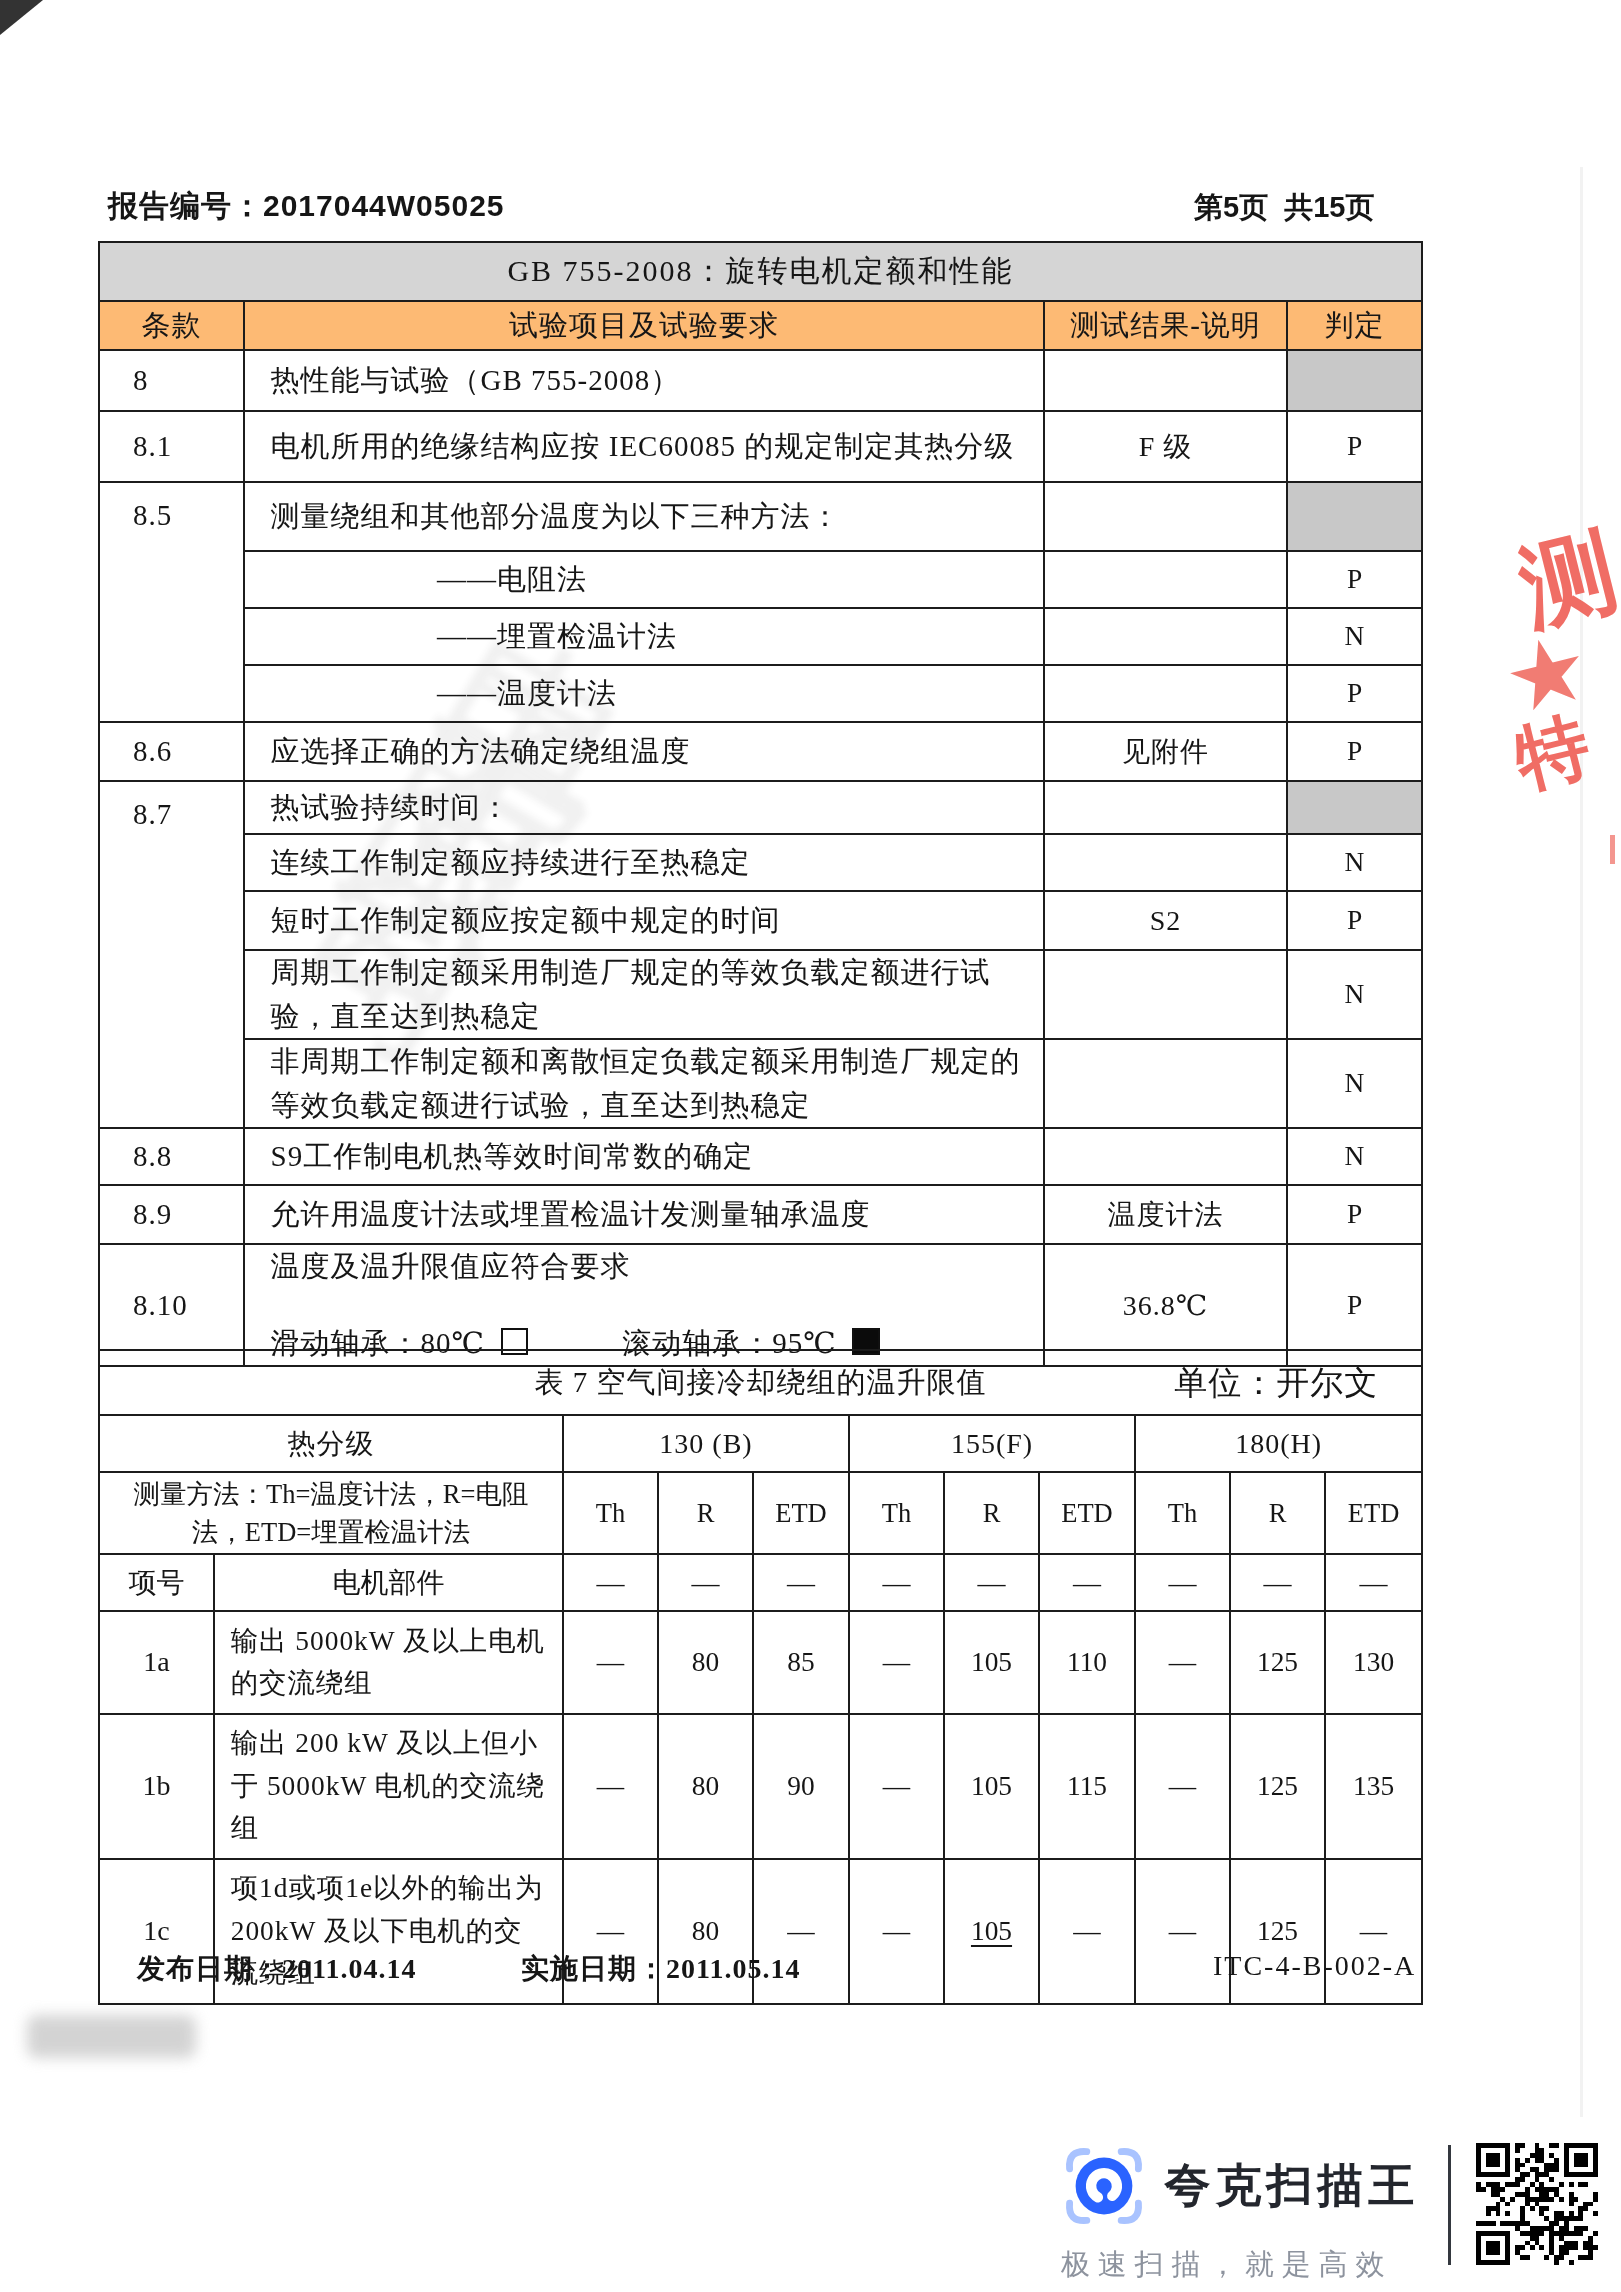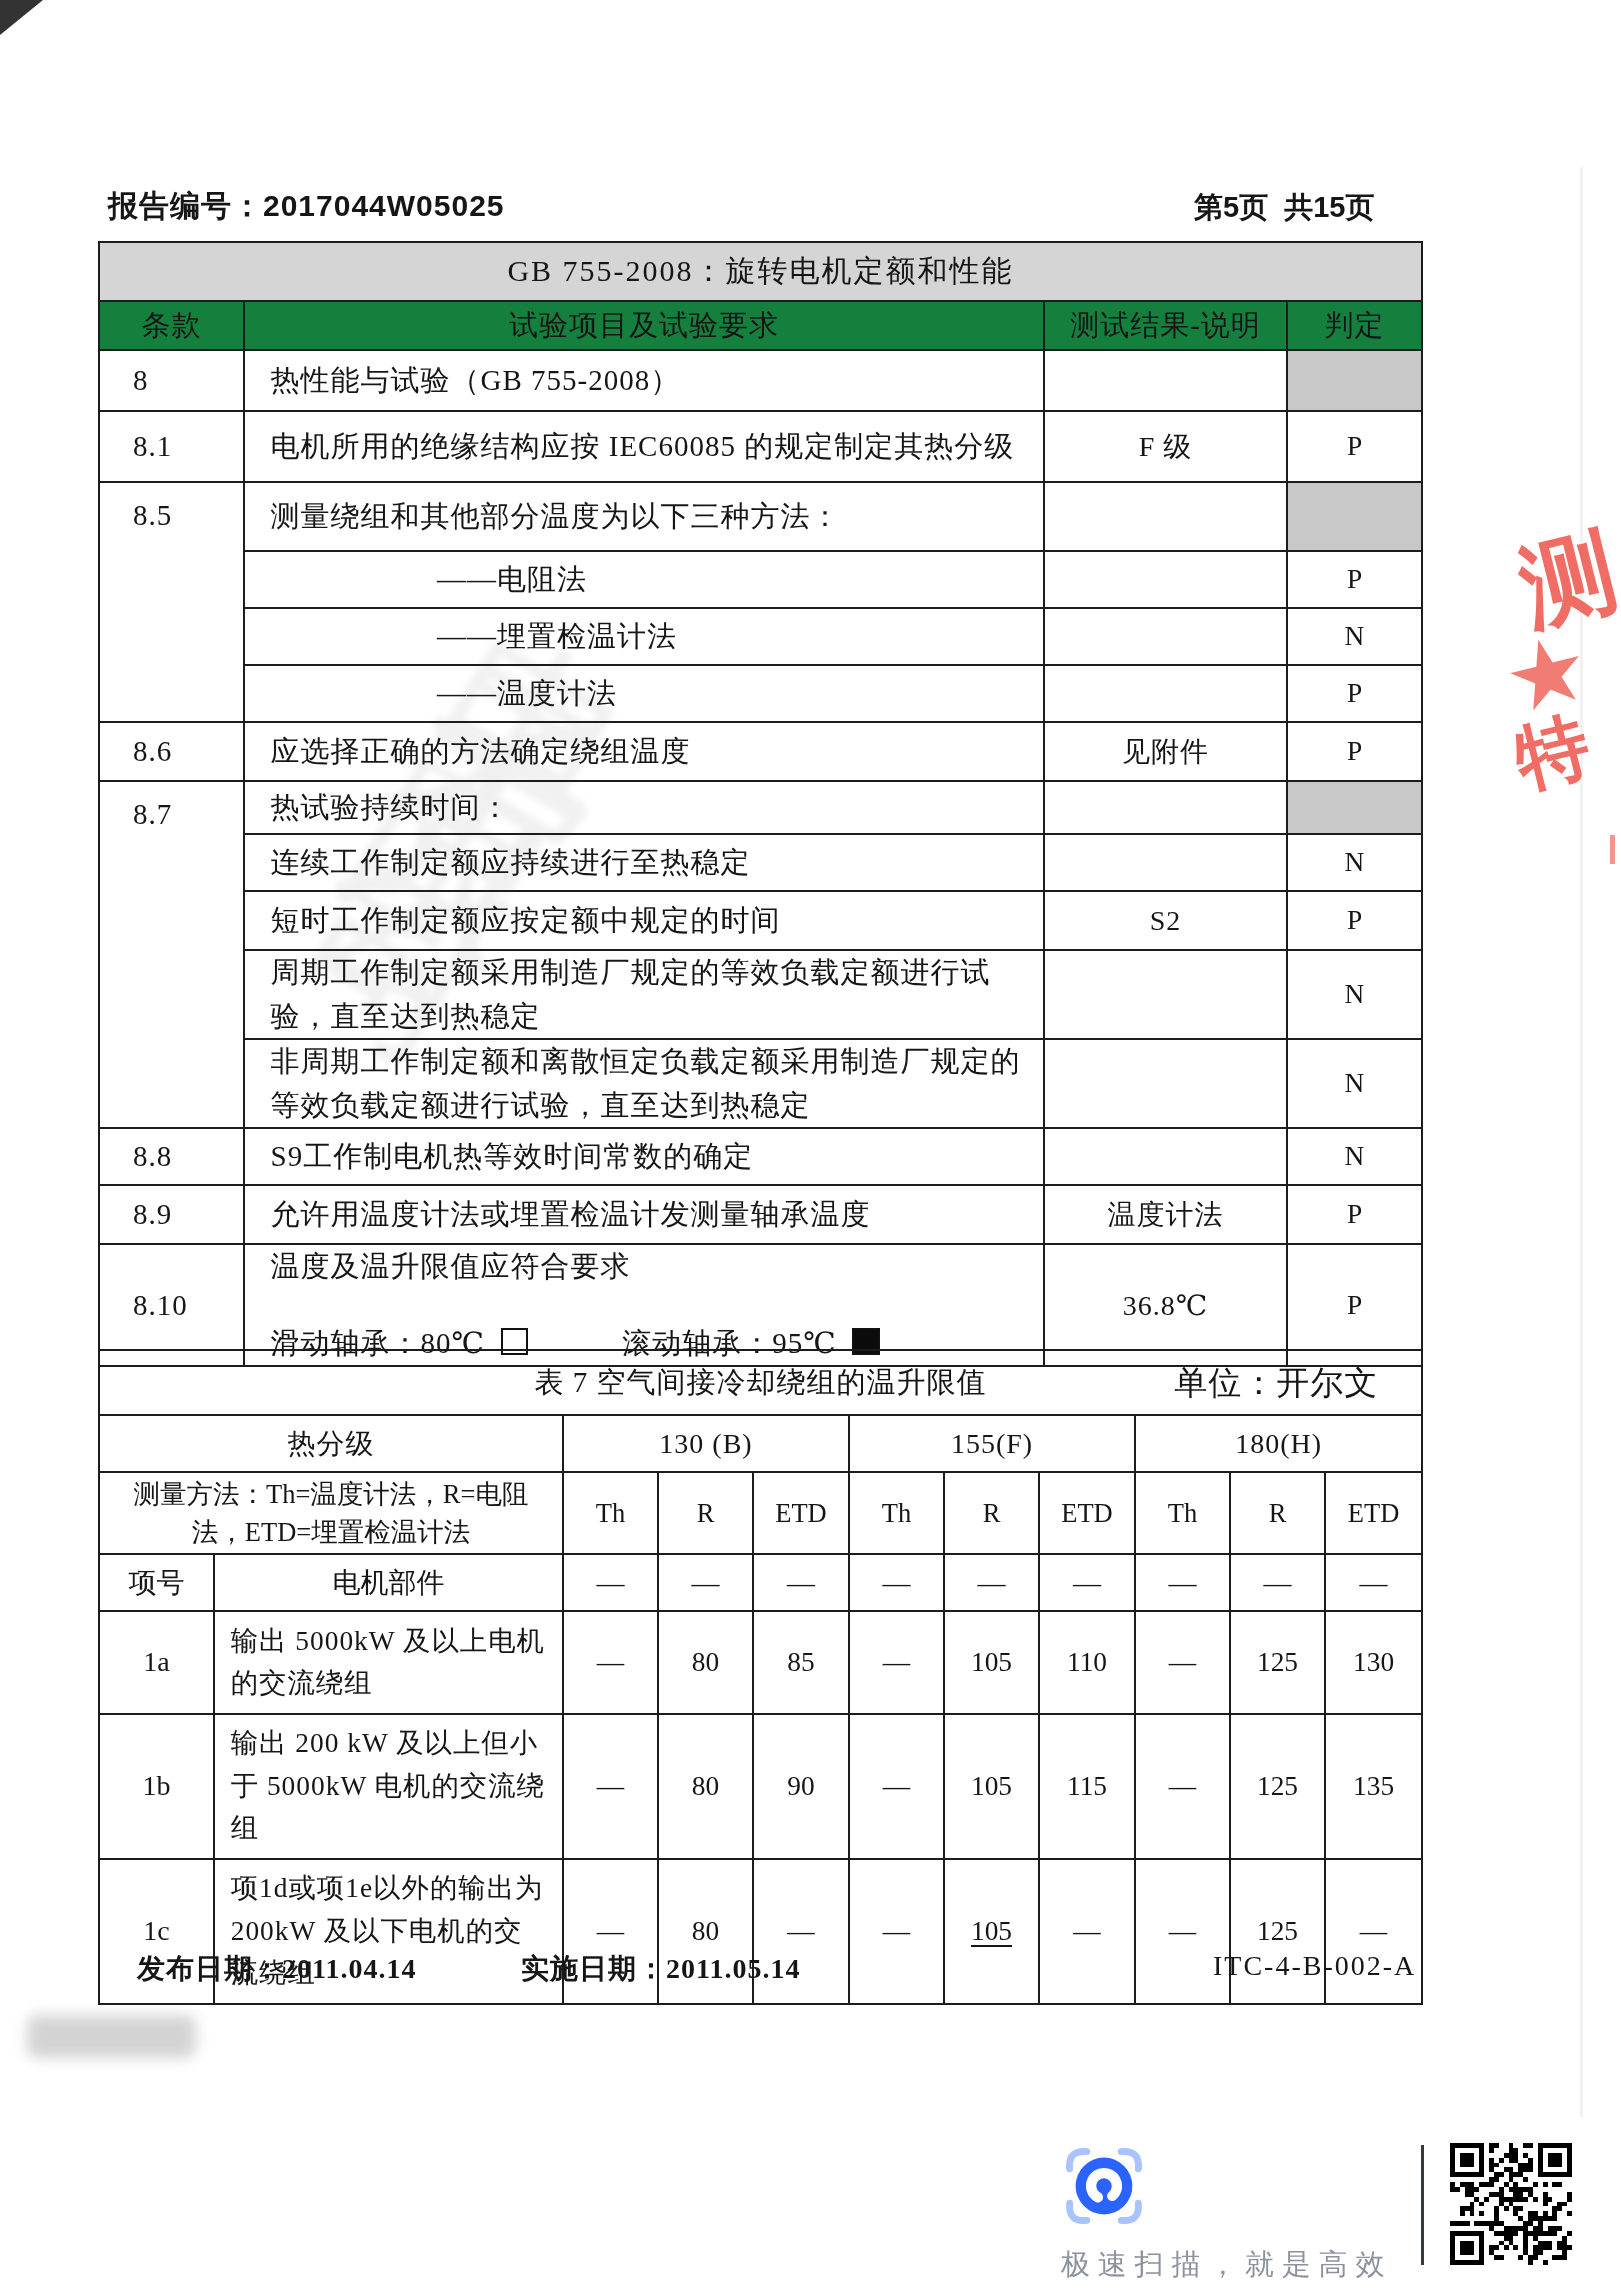--- a/index.html
+++ b/index.html
@@ -38,21 +38,21 @@
 
   
   table{border-collapse:collapse;table-layout:fixed;}
   .tbl{position:absolute;left:98px;width:1323px;}
   .tbl td,.tbl th{border:2.5px solid #1c1c1c;padding:0 9.8px;overflow:hidden;
     font-weight:500;}
   #main-table{top:241px;}
   #sub-table{top:1349px;}
 
   .title-row th{background:#d5d5d5;height:57px;font-size:30px;letter-spacing:2px;text-align:center;}
-  .head-row th{background:#15803d;height:47px;font-size:29px;text-align:center;letter-spacing:1px;}
+  .head-row th{background:#fdba74;height:47px;font-size:29px;text-align:center;letter-spacing:1px;}
 
   td.clause{font-size:29px;text-align:left;padding-left:33px;vertical-align:middle;letter-spacing:1px;}
   td.clause.vtop{vertical-align:top;padding-top:15.7px;}
   td.item{font-size:29px;text-align:left;padding-left:25.5px;line-height:1.5;letter-spacing:1px;}
   td.item.indent{padding-left:192px;}
   td.result{font-size:28px;text-align:center;letter-spacing:1px;}
   td.verdict{font-size:27.4px;text-align:center;}
   td.shaded{background:#c8c8c8;}
   .spec-line2{margin-top:33px;}
   .cbox{display:inline-block;width:23.5px;height:23.5px;border:2.9px solid #101010;
@@ -349,20 +349,21 @@
   <div id="brand-left">
     <div id="brand-main">
       <svg id="brand-logo" viewBox="0 0 100 100">
         <path d="M10,30 Q8,8 30,10" fill="none" stroke="#a9c3ff" stroke-width="8" stroke-linecap="round"></path>
         <path d="M70,10 Q92,8 90,30" fill="none" stroke="#a9c3ff" stroke-width="8" stroke-linecap="round"></path>
         <path d="M90,70 Q92,92 70,90" fill="none" stroke="#a9c3ff" stroke-width="8" stroke-linecap="round"></path>
         <path d="M30,90 Q8,92 10,70" fill="none" stroke="#a9c3ff" stroke-width="8" stroke-linecap="round"></path>
         <circle cx="50" cy="50" r="33" fill="#2a63ff"></circle>
         <circle cx="50" cy="50" r="15" fill="none" stroke="#ffffff" stroke-width="12" stroke-dasharray="76 22" transform="rotate(118 50 50)" stroke-linecap="round"></circle>
       </svg>
+      <span id="brand-name">夸克扫描王</span>
     </div>
     <div id="brand-tagline">极速扫描，就是高效</div>
   </div>
   <div id="brand-divider"></div>
   <svg id="qr-code" viewBox="0 0 25 25" shape-rendering="crispEdges">
       <rect x="0" y="0" width="25" height="25" fill="#ffffff"></rect>
       <rect x="0" y="0" width="7" height="7" fill="#000"></rect>
       <rect x="1" y="1" width="5" height="5" fill="#fff"></rect>
       <rect x="2" y="2" width="3" height="3" fill="#000"></rect>
       <rect x="18" y="0" width="7" height="7" fill="#000"></rect>

